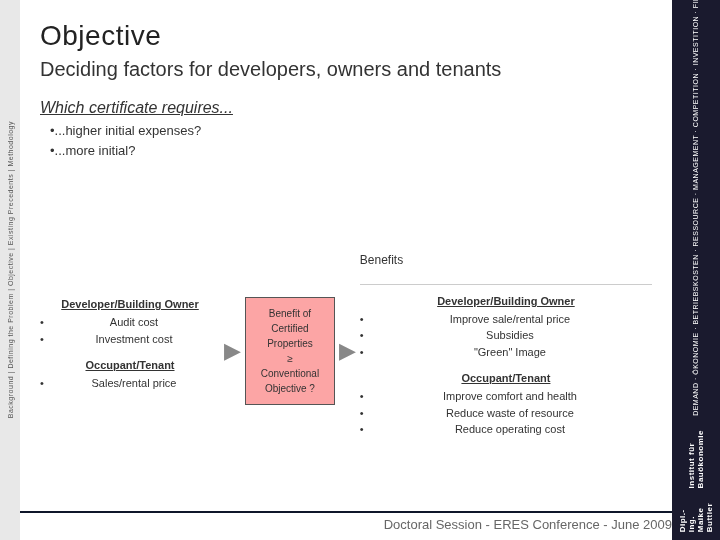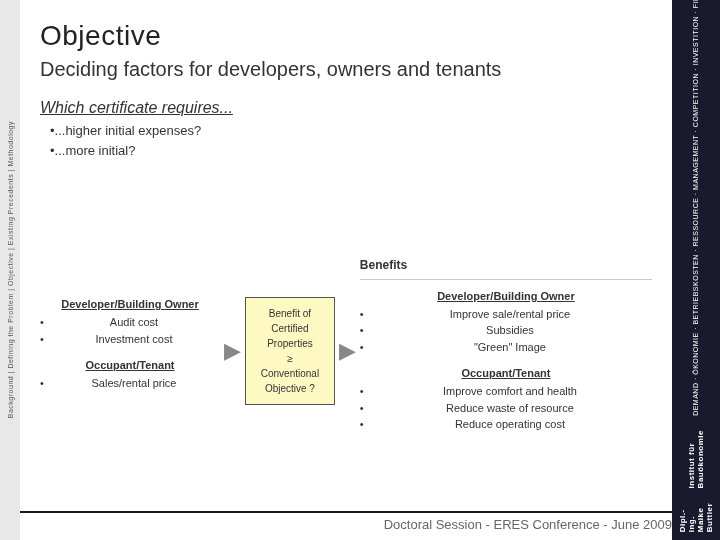--- a/index.html
+++ b/index.html
@@ -118,25 +118,25 @@
       font-style: italic;
     }
 
     .bullet-item {
       padding-left: 10px;
       text-align: center;
     }
 
     .col-header {
       font-size: 12px;
-      font-weight: bold;
+      font-weight: normal;
       color: #333;
       margin-bottom: 10px;
       border-bottom: 1px solid #ccc;
-      padding-bottom: 7px;
+      padding-bottom: 17px;
     }
 
     .entity-section {
       margin-bottom: 12px;
       text-align: center;
     }
 
     .entity-title {
       font-size: 11px;
       font-weight: bold;
@@ -198,21 +198,21 @@
       flex-shrink: 0;
     }
 
     .arrow {
       font-size: 22px;
       color: #888;
     }
 
     .middle-box {
       border: 1.5px solid #555;
-      background: #fef9c3;
+      background: #fca5a5;
       padding: 8px 10px;
       text-align: center;
       font-size: 10px;
       color: #333;
       line-height: 1.5;
       min-width: 90px;
     }
 
     .benefits-col {
       flex: 1;

